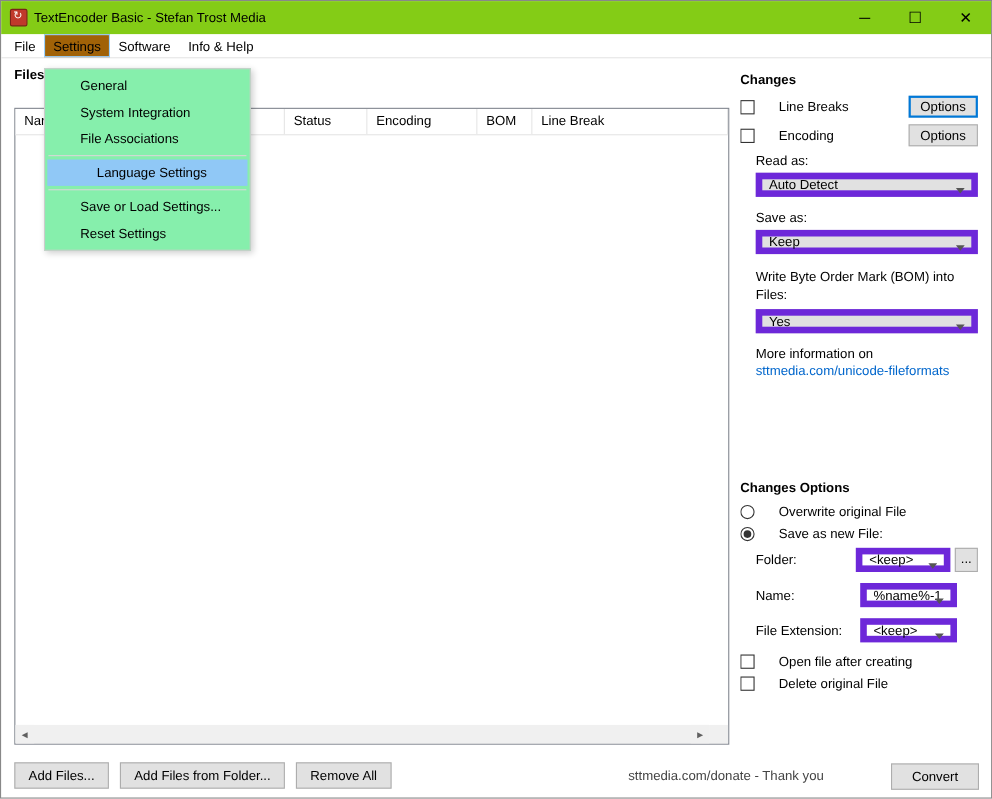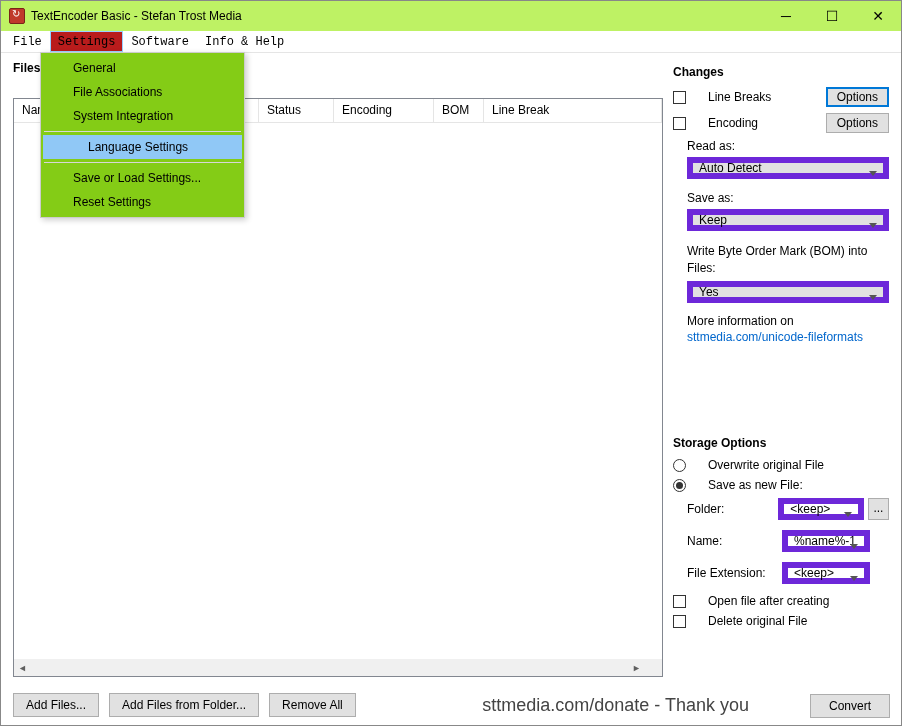--- a/index.html
+++ b/index.html
@@ -1,29 +1,29 @@
 <!DOCTYPE html>
 <html><head>
 <meta charset="utf-8">
 <style>
 * { box-sizing: border-box; margin: 0; padding: 0; font-family: "Segoe UI", Tahoma, sans-serif; font-size: 12px; }
 body { background: #fff; width: 902px; height: 726px; overflow: hidden; border: 1px solid #888; display: flex; flex-direction: column; }
 
-.titlebar { height: 30px; display: flex; align-items: center; padding: 0 0 0 8px; background: #bef264; }
+.titlebar { height: 30px; display: flex; align-items: center; padding: 0 0 0 8px; background: #84cc16; }
 .titlebar .app-icon { width: 16px; height: 16px; background: #c0392b; border: 1px solid #7a2319; margin-right: 6px; border-radius: 2px; position: relative; }
 .titlebar .app-icon::after { content: "↻"; color: #fff; font-size: 10px; position: absolute; top: -1px; left: 2px; }
 .titlebar .title { flex: 1; font-size: 12px; color: #000; }
 .titlebar .winbtns { display: flex; }
 .titlebar .winbtn { width: 46px; height: 30px; display: flex; align-items: center; justify-content: center; font-size: 14px; color: #000; }
 
 .menubar { height: 22px; display: flex; align-items: stretch; border-bottom: 1px solid #e5e5e5; padding: 0 4px; position: relative; }
-.menubar .menuitem { padding: 0 8px; display: flex; align-items: center; cursor: default; font-family: Liberation Mono, monospace; }
-.menubar .menuitem.open { background: #b91c1c; border: 1px solid #99d1ff; padding: 0 7px; }
-
-.dropdown { position: absolute; top: 52px; left: 40px; width: 205px; background: #84cc16; border: 1px solid #ccc; box-shadow: 2px 2px 6px rgba(0,0,0,.2); z-index: 100; padding: 3px 2px; }
+.menubar .menuitem { padding: 0 8px; display: flex; align-items: center; cursor: default; }
+.menubar .menuitem.open { background: #a16207; border: 1px solid #99d1ff; padding: 0 7px; }
+
+.dropdown { position: absolute; top: 62px; left: 40px; width: 188px; background: #86efac; border: 1px solid #ccc; box-shadow: 2px 2px 6px rgba(0,0,0,.2); z-index: 100; padding: 3px 2px; }
 .dropdown .ditem { padding: 5px 12px 5px 30px; cursor: default; white-space: nowrap; }
 .dropdown .ditem.sel { background: #90c8f6; padding-left: 45px; }
 .dropdown .sep { height: 1px; background: #d7d7d7; margin: 3px 1px; }
 
 .content { flex: 1; display: flex; overflow: hidden; }
 .leftpane { flex: 1; display: flex; flex-direction: column; padding: 8px 10px 8px 12px; gap: 19px; }
 .rightpane { width: 228px; padding: 8px 12px 8px 0; overflow-y: auto; }
 
 .files-label { font-weight: 700; margin-bottom: 4px; }
 .tablewrap { flex: 1; background: #fff; border: 1px solid #828790; position: relative; overflow: hidden; }
@@ -36,21 +36,21 @@
 .th.lb { flex: 1; }
 
 .scrollbar-h { position: absolute; bottom: 0; left: 0; right: 17px; height: 17px; background: #f0f0f0; display: flex; }
 .scrollbar-h .arr { width: 17px; height: 17px; background: #f0f0f0; display: flex; align-items: center; justify-content: center; color: #606060; font-size: 9px; }
 .scrollbar-h .track { flex: 1; }
 .scrollbar-corner { position: absolute; bottom: 0; right: 0; width: 17px; height: 17px; background: #f0f0f0; }
 
 .bottombar { height: 40px; display: flex; align-items: center; padding: 0 12px; gap: 10px; }
 .btn { background: #e1e1e1; border: 1px solid #adadad; padding: 4px 12px; cursor: default; min-width: 70px; text-align: center; }
 .spacer { flex: 1; }
-.donate { color: #444; font-size: 18px; }
+.donate { color: #444; font-size: 12px; }
 
 .section-title { font-weight: 700; margin: 4px 0 8px 0; }
 .row { display: flex; align-items: center; margin-bottom: 6px; gap: 22px; }
 .chk { width: 13px; height: 13px; border: 1px solid #333; background: #fff; }
 .rad { width: 13px; height: 13px; border: 1px solid #333; border-radius: 50%; background: #fff; display: flex; align-items: center; justify-content: center; }
 .rad.on::after { content: ""; width: 7px; height: 7px; background: #333; border-radius: 50%; }
 .lbl { flex: 1; }
 .opt-btn { background: #e1e1e1; border: 1px solid #adadad; padding: 2px 10px; }
 .opt-btn.primary { border: 2px solid #0078d7; padding: 1px 9px; }
 
@@ -83,22 +83,22 @@
 
 <div class="menubar">
   <div class="menuitem">File</div>
   <div class="menuitem open">Settings</div>
   <div class="menuitem">Software</div>
   <div class="menuitem">Info &amp; Help</div>
 </div>
 
 <div class="dropdown">
   <div class="ditem">General</div>
+  <div class="ditem">System Integration</div>
   <div class="ditem">File Associations</div>
-  <div class="ditem">System Integration</div>
   <div class="sep"></div>
   <div class="ditem sel">Language Settings</div>
   <div class="sep"></div>
   <div class="ditem">Save or Load Settings...</div>
   <div class="ditem">Reset Settings</div>
 </div>
 
 <div class="content">
   <div class="leftpane">
     <div class="files-label">Files</div>
@@ -144,21 +144,21 @@
       <div class="sublabel" style="margin-top:12px; line-height:1.4">Write Byte Order Mark (BOM) into Files:</div>
       <div class="select">
           <span>Yes</span>
         </div>
       <div class="info-text">
         <span>More information on</span><br>
         <span class="link">sttmedia.com/unicode-fileformats</span>
       </div>
     </div>
 
-    <div class="section-title" style="margin-top:90px">Storage Options</div>
+    <div class="section-title" style="margin-top:90px">Changes Options</div>
     <div class="row">
       <div class="rad"></div>
       <div class="lbl">Overwrite original File</div>
     </div>
     <div class="row">
       <div class="rad on"></div>
       <div class="lbl">Save as new File:</div>
     </div>
 
     <div class="indent">

